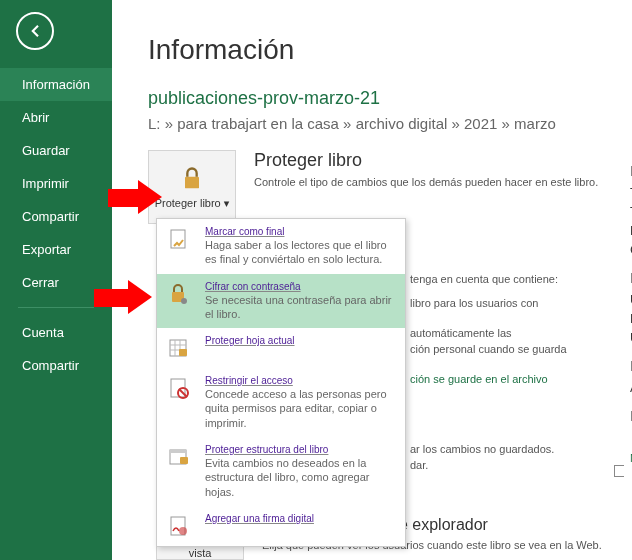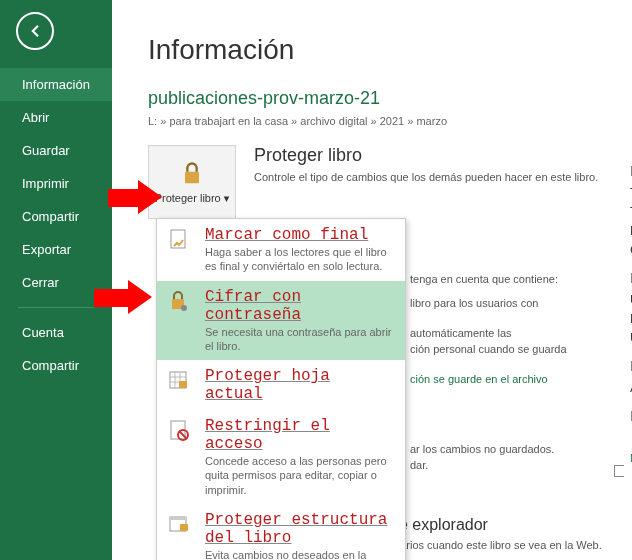--- a/index.html
+++ b/index.html
@@ -10,36 +10,36 @@
   .back-btn { width: 38px; height: 38px; border: 2px solid #fff; border-radius: 50%; margin: 12px 0 18px 16px; display: flex; align-items: center; justify-content: center; cursor: pointer; }
   .back-btn svg { width: 18px; height: 18px; fill: #fff; }
   .side-item { padding: 9px 0 9px 22px; font-size: 13px; cursor: pointer; color: #fff; }
   .side-item.active { background: #2b8356; }
   .side-divider { border-top: 1px solid #3d8f65; margin: 8px 18px; }
 
   
   .main { position: absolute; left: 112px; top: 0; right: 0; height: 560px; padding: 34px 0 0 36px; }
   .page-title { font-size: 28px; font-weight: 300; color: #333; margin-bottom: 22px; }
   .doc-name { font-size: 18px; color: #1e7145; margin-bottom: 6px; }
-  .breadcrumb { font-size: 11px; color: #666; margin-bottom: 18px; }
+  .breadcrumb { font-size: 15px; color: #666; margin-bottom: 18px; }
 
   .section { display: flex; gap: 18px; margin-bottom: 20px; }
   .big-btn { width: 88px; height: 74px; border: 1px solid #d4d4d4; background: #f3f3f3; display: flex; flex-direction: column; align-items: center; justify-content: center; gap: 4px; cursor: pointer; font-size: 11px; color: #333; text-align: center; }
   .big-btn .ic { width: 28px; height: 28px; }
   .sec-body { flex: 1; padding-right: 24px; }
   .sec-title { font-size: 18px; font-weight: 400; color: #333; margin-bottom: 4px; }
   .sec-desc { font-size: 11px; color: #555; line-height: 1.4; }
 
   
   .menu { position: absolute; left: 156px; top: 218px; width: 250px; background: #fff; border: 1px solid #ccc; box-shadow: 2px 2px 6px rgba(0,0,0,.2); z-index: 10; }
   .menu-item { display: flex; gap: 10px; padding: 7px 10px; cursor: pointer; }
   .menu-item.hl { background: #b7e1c7; }
   .menu-item .mic { width: 28px; flex-shrink: 0; display: flex; align-items: flex-start; padding-top: 2px; }
   .menu-item .mtxt { flex: 1; }
-  .menu-item .mtitle { font-size: 16px; color: #b91c1c; text-decoration: underline; text-decoration-color: #888; font-family: Liberation Mono, monospace; }
+  .menu-item .mtitle { font-size: 10px; color: #4c1d95; text-decoration: underline; text-decoration-color: #888; }
   .menu-item .mdesc { font-size: 11px; color: #666; line-height: 1.3; margin-top: 1px; }
 
   
   .behind { position: absolute; font-size: 11px; color: #555; line-height: 1.45; }
   .link-text { color: #1e7145; }
 
   
   .rcol { position: absolute; right: 0; top: 150px; width: 20px; height: 380px; overflow: hidden; font-size: 13px; color: #333; }
   .rcol div { margin-bottom: 4px; white-space: nowrap; margin-left: 18px; }
   .rcol .hdr { color: #666; font-size: 15px; margin-top: 12px; margin-bottom: 6px; }

